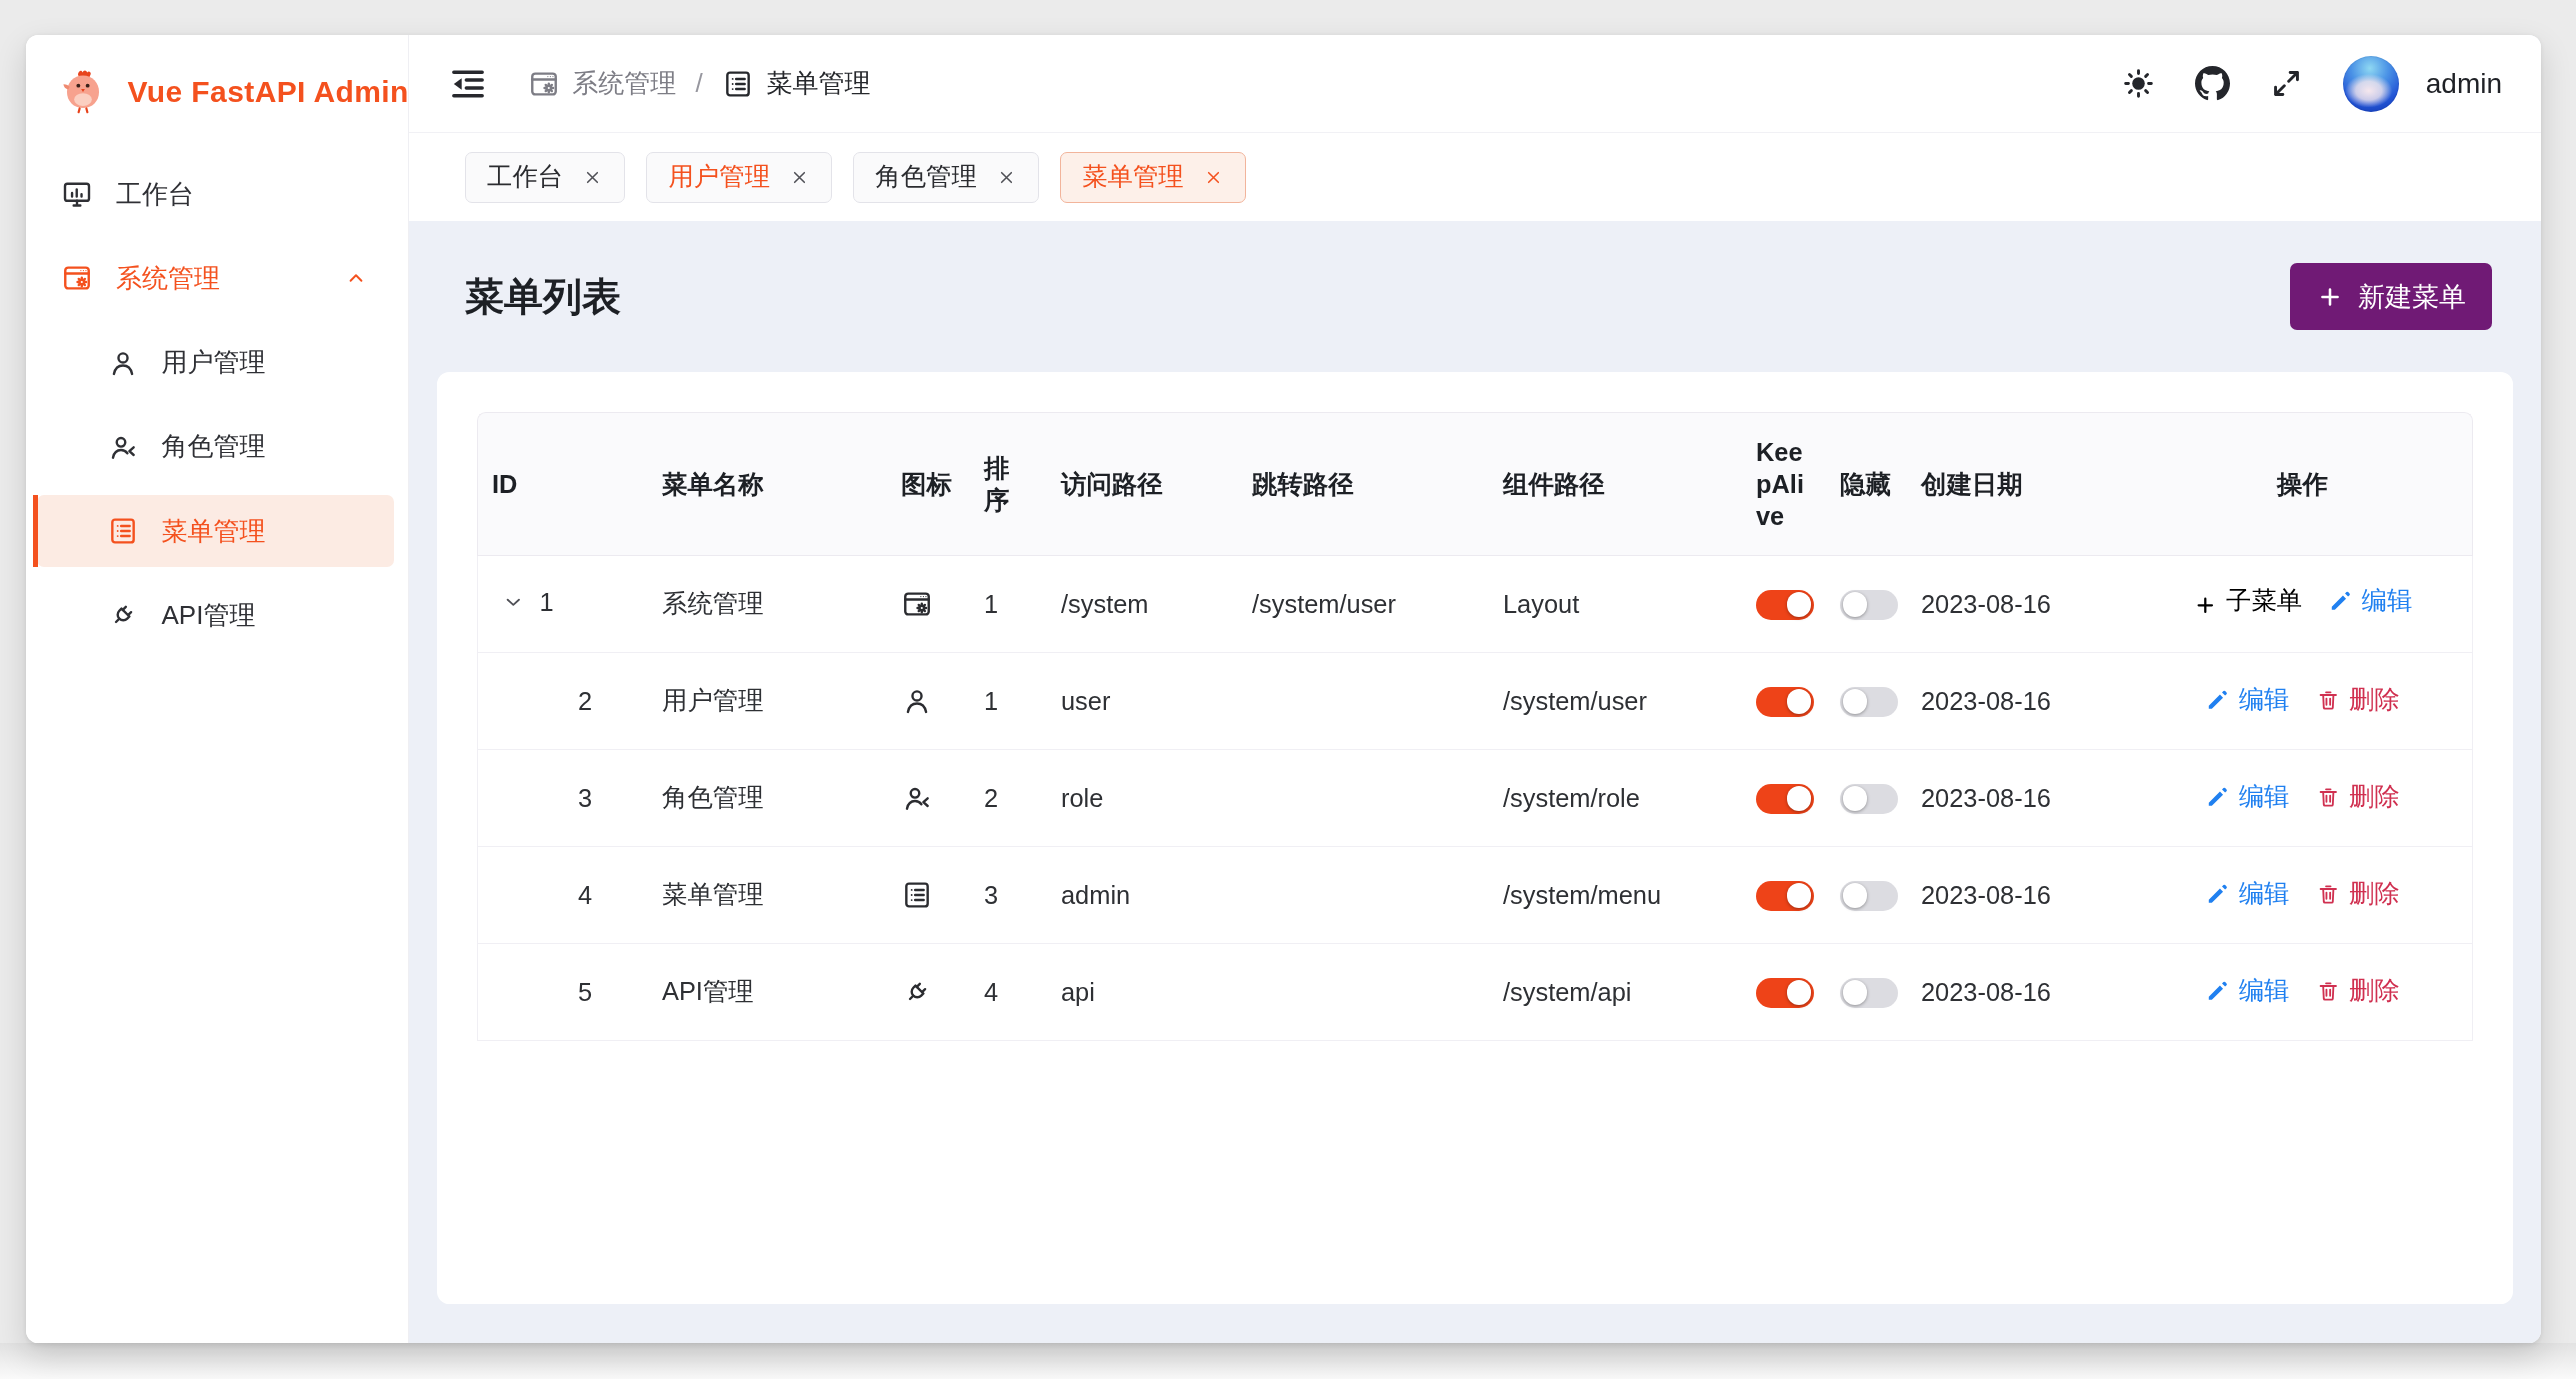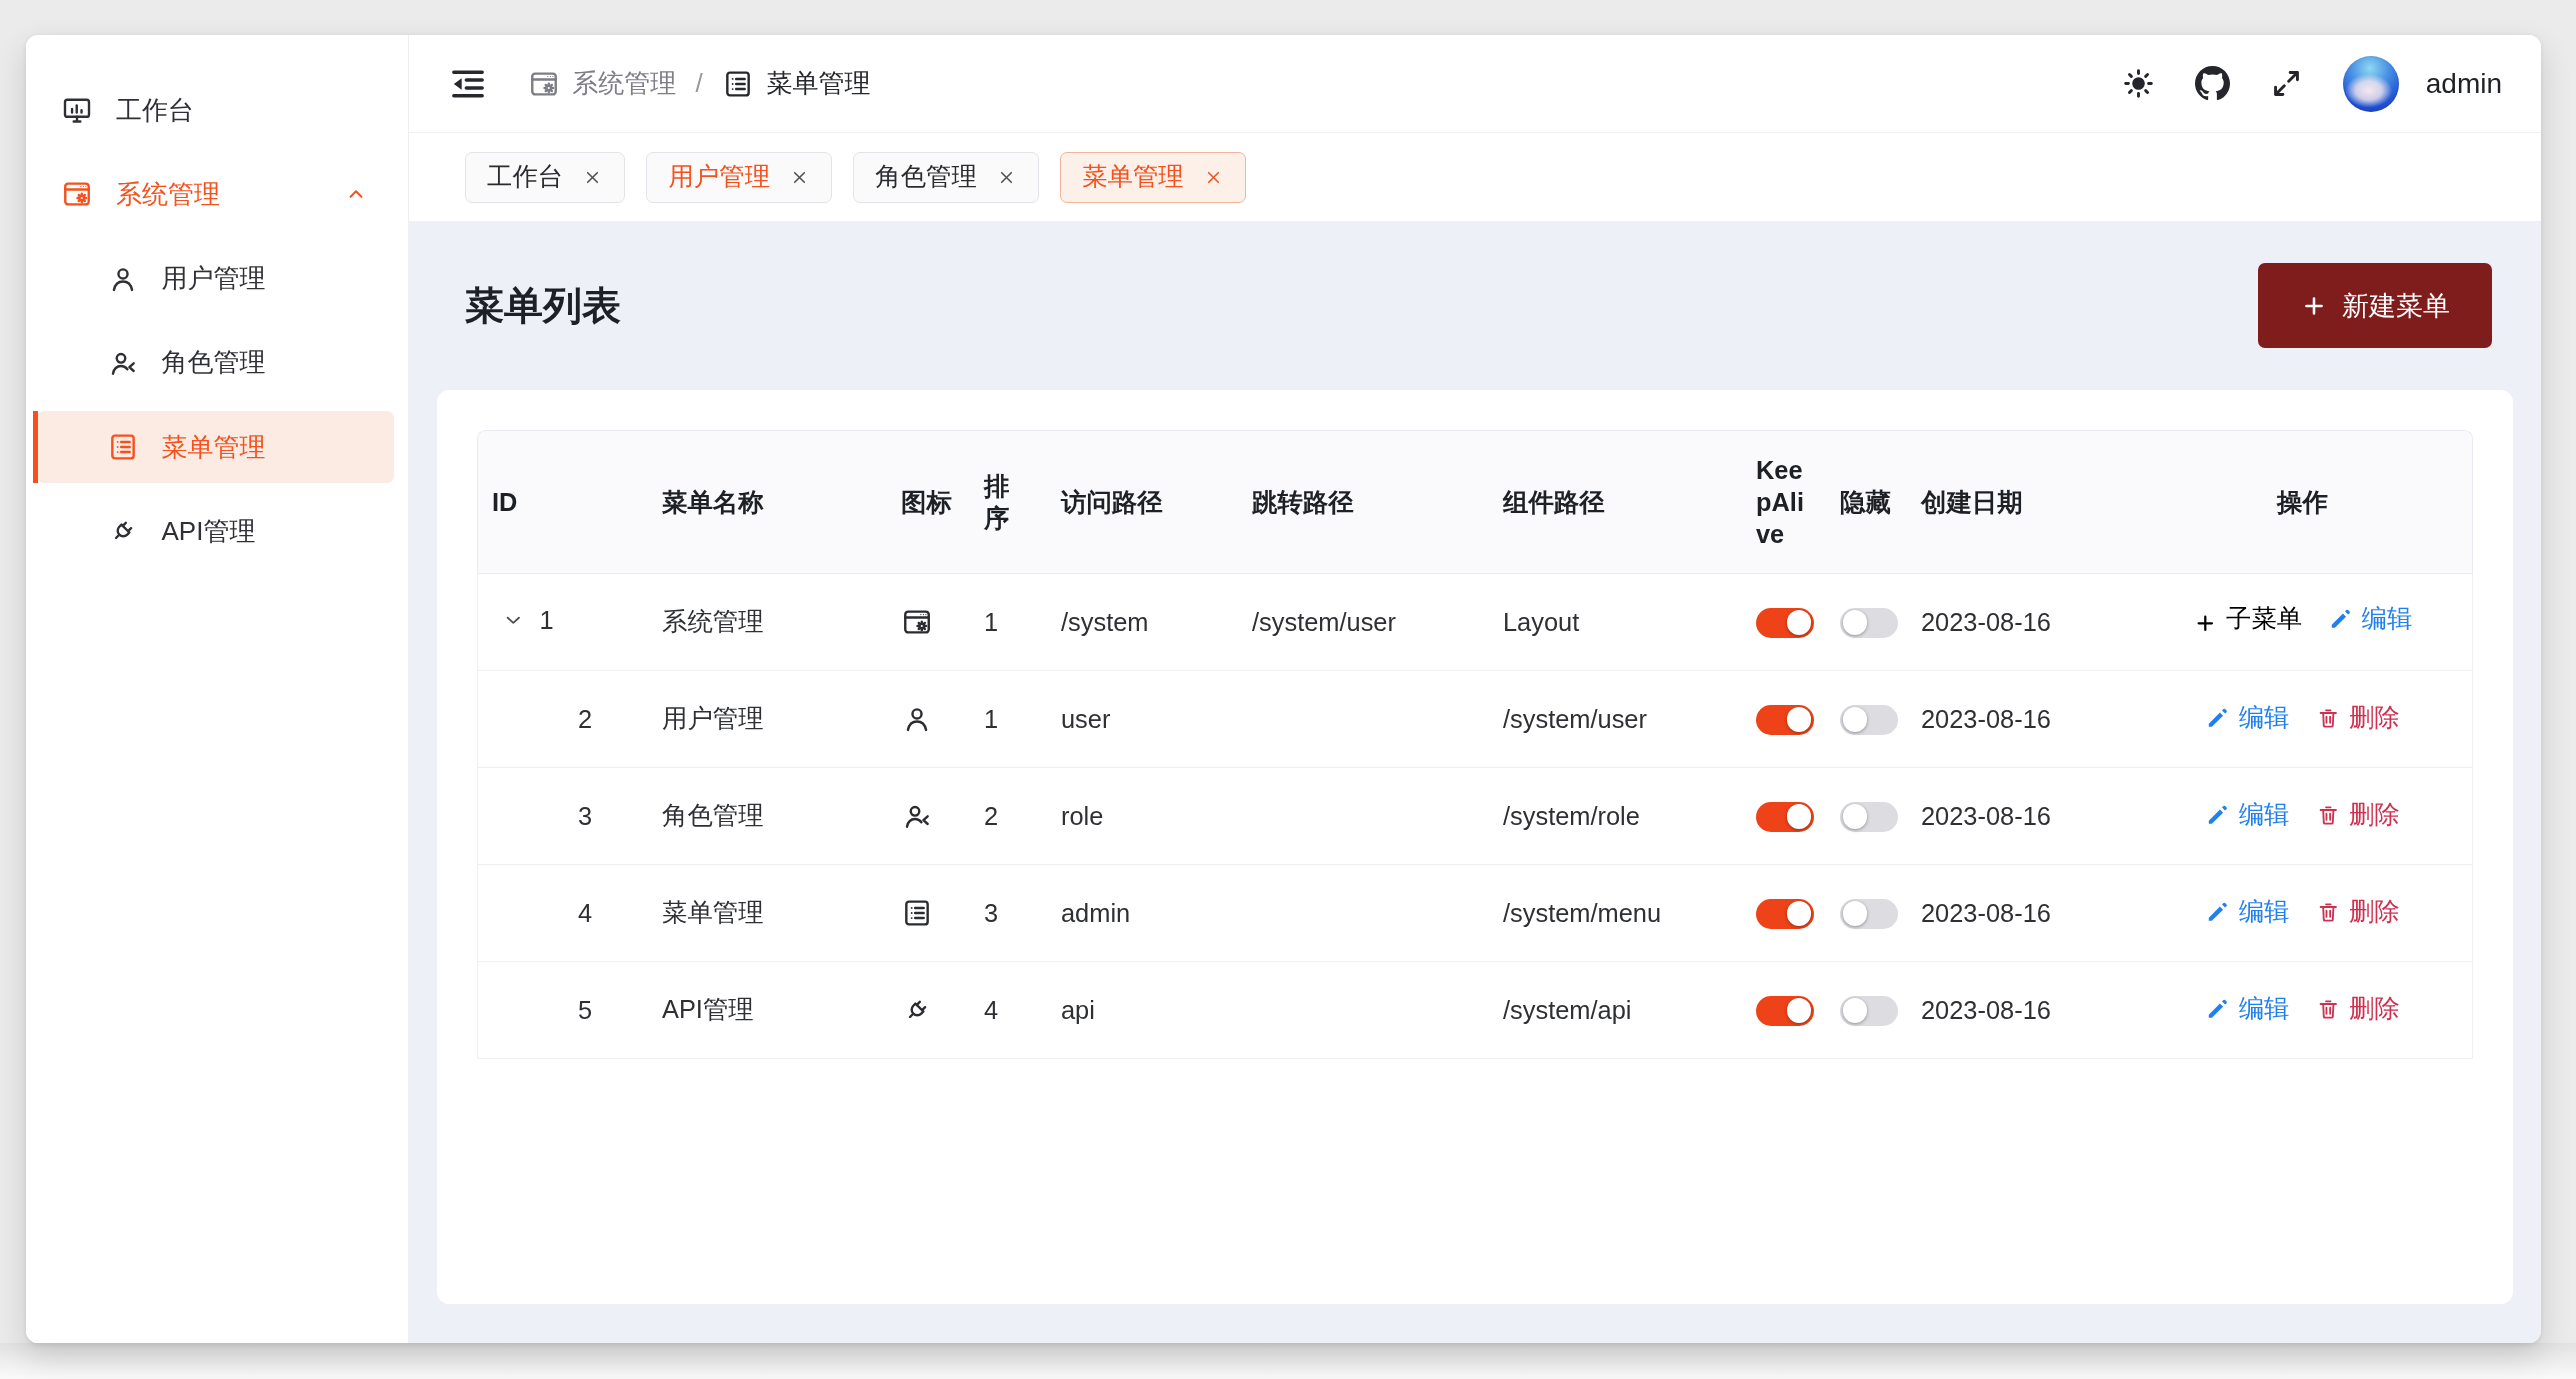--- a/index.html
+++ b/index.html
@@ -58,21 +58,21 @@
   .tabsbar{height:88px;flex:none;background:#fff;display:flex;align-items:center;gap:21px;padding:0 56px;}
   .tab{display:flex;align-items:center;gap:19.3px;height:51px;padding:0 21px;border:0.9px solid #e3e3e9;
     border-radius:7px;background:#fafafb;font-size:25.4px;color:#2b2c30;cursor:pointer;white-space:nowrap;}
   .tab .x-icon{width:21px;height:21px;color:#4f5056;}
   .tab.hot{color:#f4511e;}
   .tab.active{background:#fdf0e9;border-color:#f2b49b;color:#f4511e;}
   .tab.active .x-icon{color:#f4511e;}
 
   .page-head{flex:none;display:flex;align-items:center;justify-content:space-between;padding:42px 49px 42px 56px;}
   .page-title{font-size:39px;font-weight:600;color:#1d2025;}
-  .create-btn{display:flex;align-items:center;gap:14px;height:85px;padding:0 42px;background:#7f1d1d;color:#fff;
+  .create-btn{display:flex;align-items:center;gap:14px;height:67px;padding:0 26px;background:#701a75;color:#fff;
     border:none;border-radius:7px;font-size:27px;cursor:pointer;}
   .create-btn svg{width:28px;height:28px;}
 
   .card{flex:1;margin:0 28px 39px;background:#fff;border-radius:12.3px;padding:40px;overflow:hidden;}
 
   table{width:100%;border-collapse:separate;border-spacing:0;table-layout:fixed;font-size:25.4px;color:#2e3034;}
   thead th{background:#fafafc;font-weight:600;color:#1d2025;text-align:left;padding:23px 14px;
     border-top:0.9px solid #eceaf0;border-bottom:0.9px solid #eceaf0;line-height:32px;vertical-align:middle;}
   thead th:first-child{border-left:0.9px solid #eceaf0;border-top-left-radius:8.8px;}
   thead th:last-child{border-right:0.9px solid #eceaf0;border-top-right-radius:8.8px;text-align:center;margin-top:44px;}
@@ -102,20 +102,33 @@
   .stroke{fill:none;stroke:currentColor;stroke-width:1.8;stroke-linecap:round;stroke-linejoin:round;}
 </style>
 </head>
 <body>
 
 <div class="bottom-fade"></div>
 
 <div class="window">
 
   <aside class="sidebar">
+    <div class="logo">
+      <svg viewBox="0 0 64 64">
+        <path d="M26 11c1-4.5 4.5-5.5 5.5-2 1-3.5 4.5-3.5 5.5 0 1.2-2.5 4.5-1.5 4.2 1.8L39 16l-11 1z" fill="#e8431c"></path>
+        <path d="M32 12.5c11 0 19 8.6 19 19.5S43 51 32 51 13 42.9 13 32 21 12.5 32 12.5z" fill="#f7a28e"></path>
+        <ellipse cx="32" cy="41" rx="10.5" ry="7.5" fill="#fbcfc1"></ellipse>
+        <path d="M14.5 29c-3.2-.8-5.5-3-5.7-6.2 3.2-.1 6.2 1.2 7.4 3.4z" fill="#ef8a70"></path>
+        <circle cx="26.5" cy="24.5" r="2.3" fill="#3a2019"></circle>
+        <circle cx="37.5" cy="24.5" r="2.3" fill="#3a2019"></circle>
+        <path d="M29.8 28.5h4.4l-2.2 3.4z" fill="#e8431c"></path>
+        <path d="M28 51.5l-1.2 4.5M36 51.5l1.2 4.5" stroke="#e8431c" stroke-width="2.6" stroke-linecap="round" fill="none"></path>
+      </svg>
+      <span class="logo-text">Vue FastAPI Admin</span>
+    </div>
 
     <nav class="menu">
       <div class="menu-item">
         <svg class="mi stroke" viewBox="0 0 24 24">
           <rect x="3" y="4.3" width="18" height="12.8" rx="1.8"></rect>
           <path d="M9.5 20.6h5M12 17.1v3.5M8.3 13.9v-2.7M11.8 13.9V8.5M15.4 13.9v-1.7"></path>
         </svg>
         <span>工作台</span>
       </div>
 

